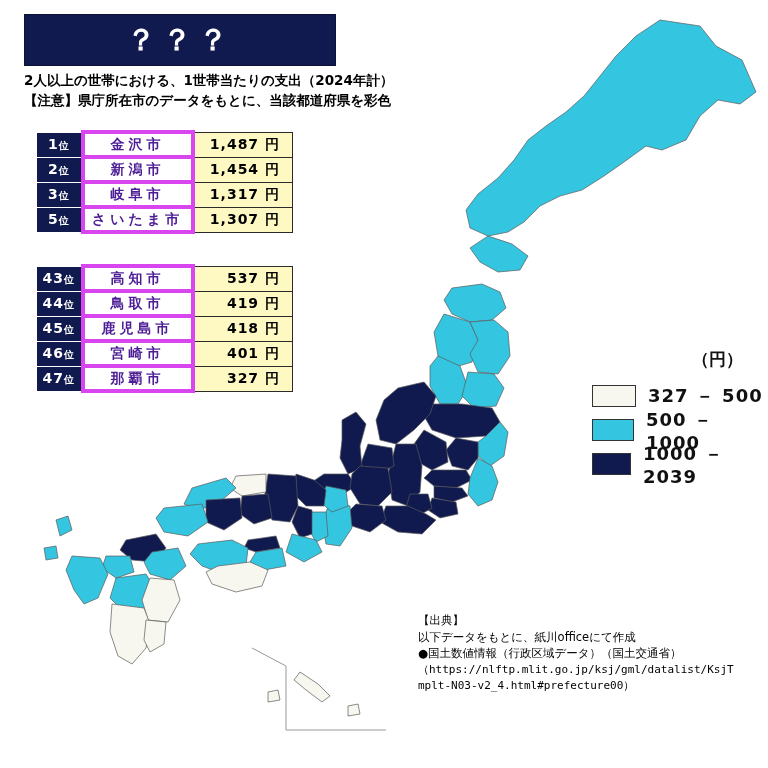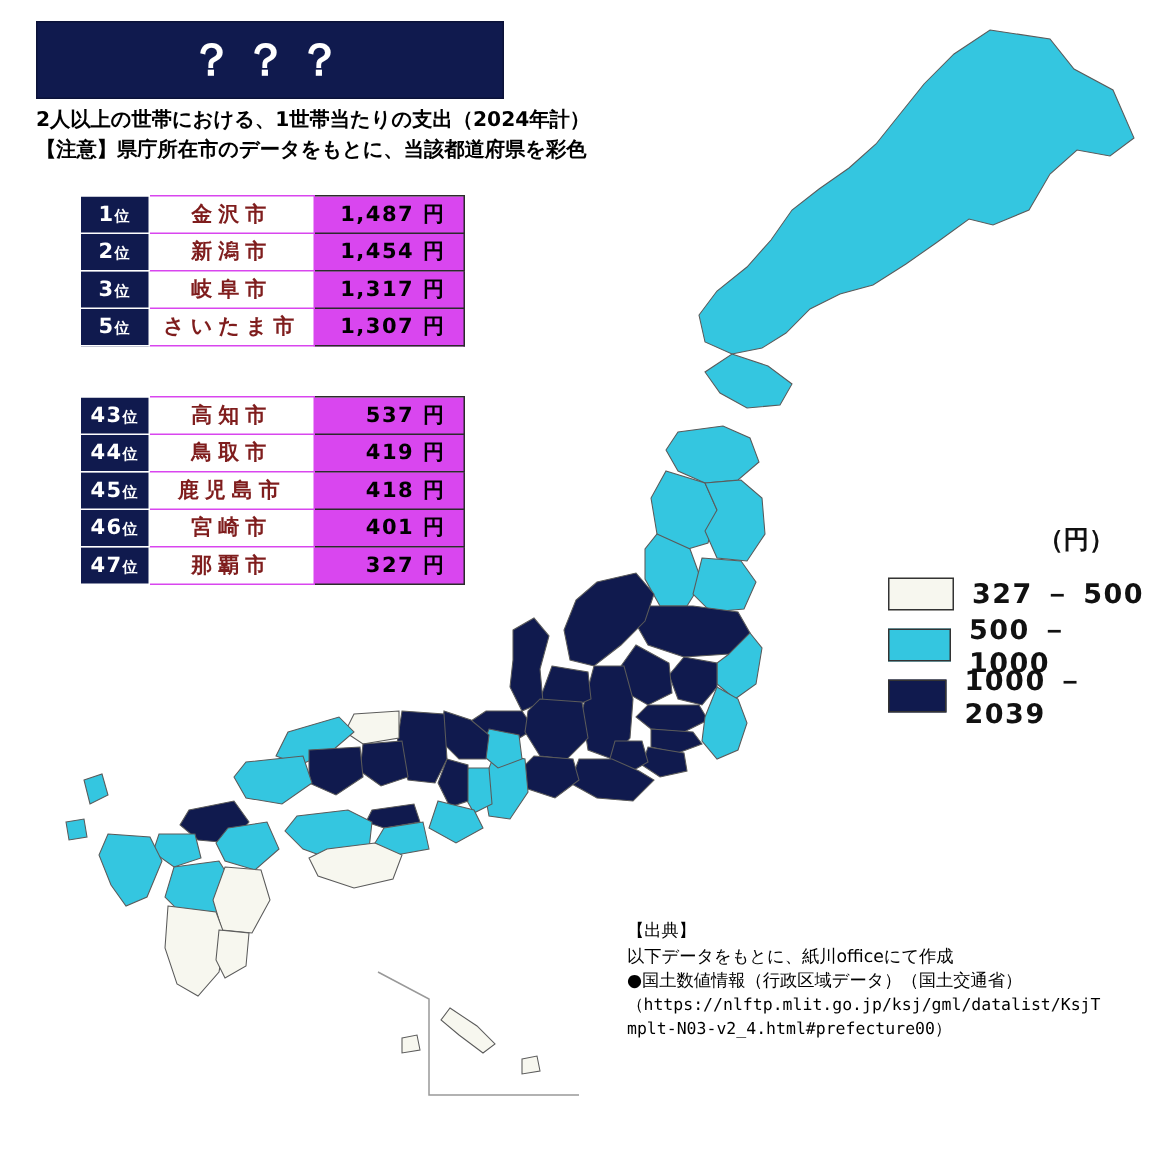--- a/index.html
+++ b/index.html
@@ -20,41 +20,41 @@
     color:#ffffff;font-size:30px;font-weight:bold;letter-spacing:6px;
   }
   #subtitle{
     position:absolute;left:24px;top:70px;width:330px;
     font-size:13.5px;line-height:20px;color:#000;font-weight:bold;
   }
   #subtitle div{white-space:nowrap;}
 
   
   .rank-table{
-    position:absolute;left:53px;border-collapse:collapse;
+    position:absolute;left:36px;border-collapse:collapse;
   }
   #rank-top{top:130px;}
   #rank-bottom{top:264px;}
   .rank-table tr{height:25px;}
   .rank-table td{
     border:1px solid #ffffff;
     font-size:14px;
     box-sizing:border-box;
   }
   td.rank-cell{
     background:#101a4e;color:#ffffff;width:46px;text-align:center;
     font-weight:bold;letter-spacing:1px;
   }
   td.rank-cell .suffix{font-size:10px;}
   td.city-cell{
-    background:#ffffff;color:#7f1d1d;width:110px;text-align:center;
-    border:1px solid #d946ef;letter-spacing:4px;font-weight:bold;
+    background:#ffffff;color:#4c1d95;width:110px;text-align:center;
+    border:4px solid #d946ef;letter-spacing:4px;font-weight:bold;
   }
   td.val-cell{
-    background:#d946ef;color:#000;width:100px;text-align:right;
+    background:#fef9c3;color:#000;width:100px;text-align:right;
     padding-right:12px;border:1px solid #2b2b2b;font-weight:bold;
     letter-spacing:1px;
   }
 
   
   #legend-unit{
     position:absolute;left:692px;top:348px;font-size:17px;font-weight:bold;
   }
   #legend{
     position:absolute;left:592px;top:382px;

